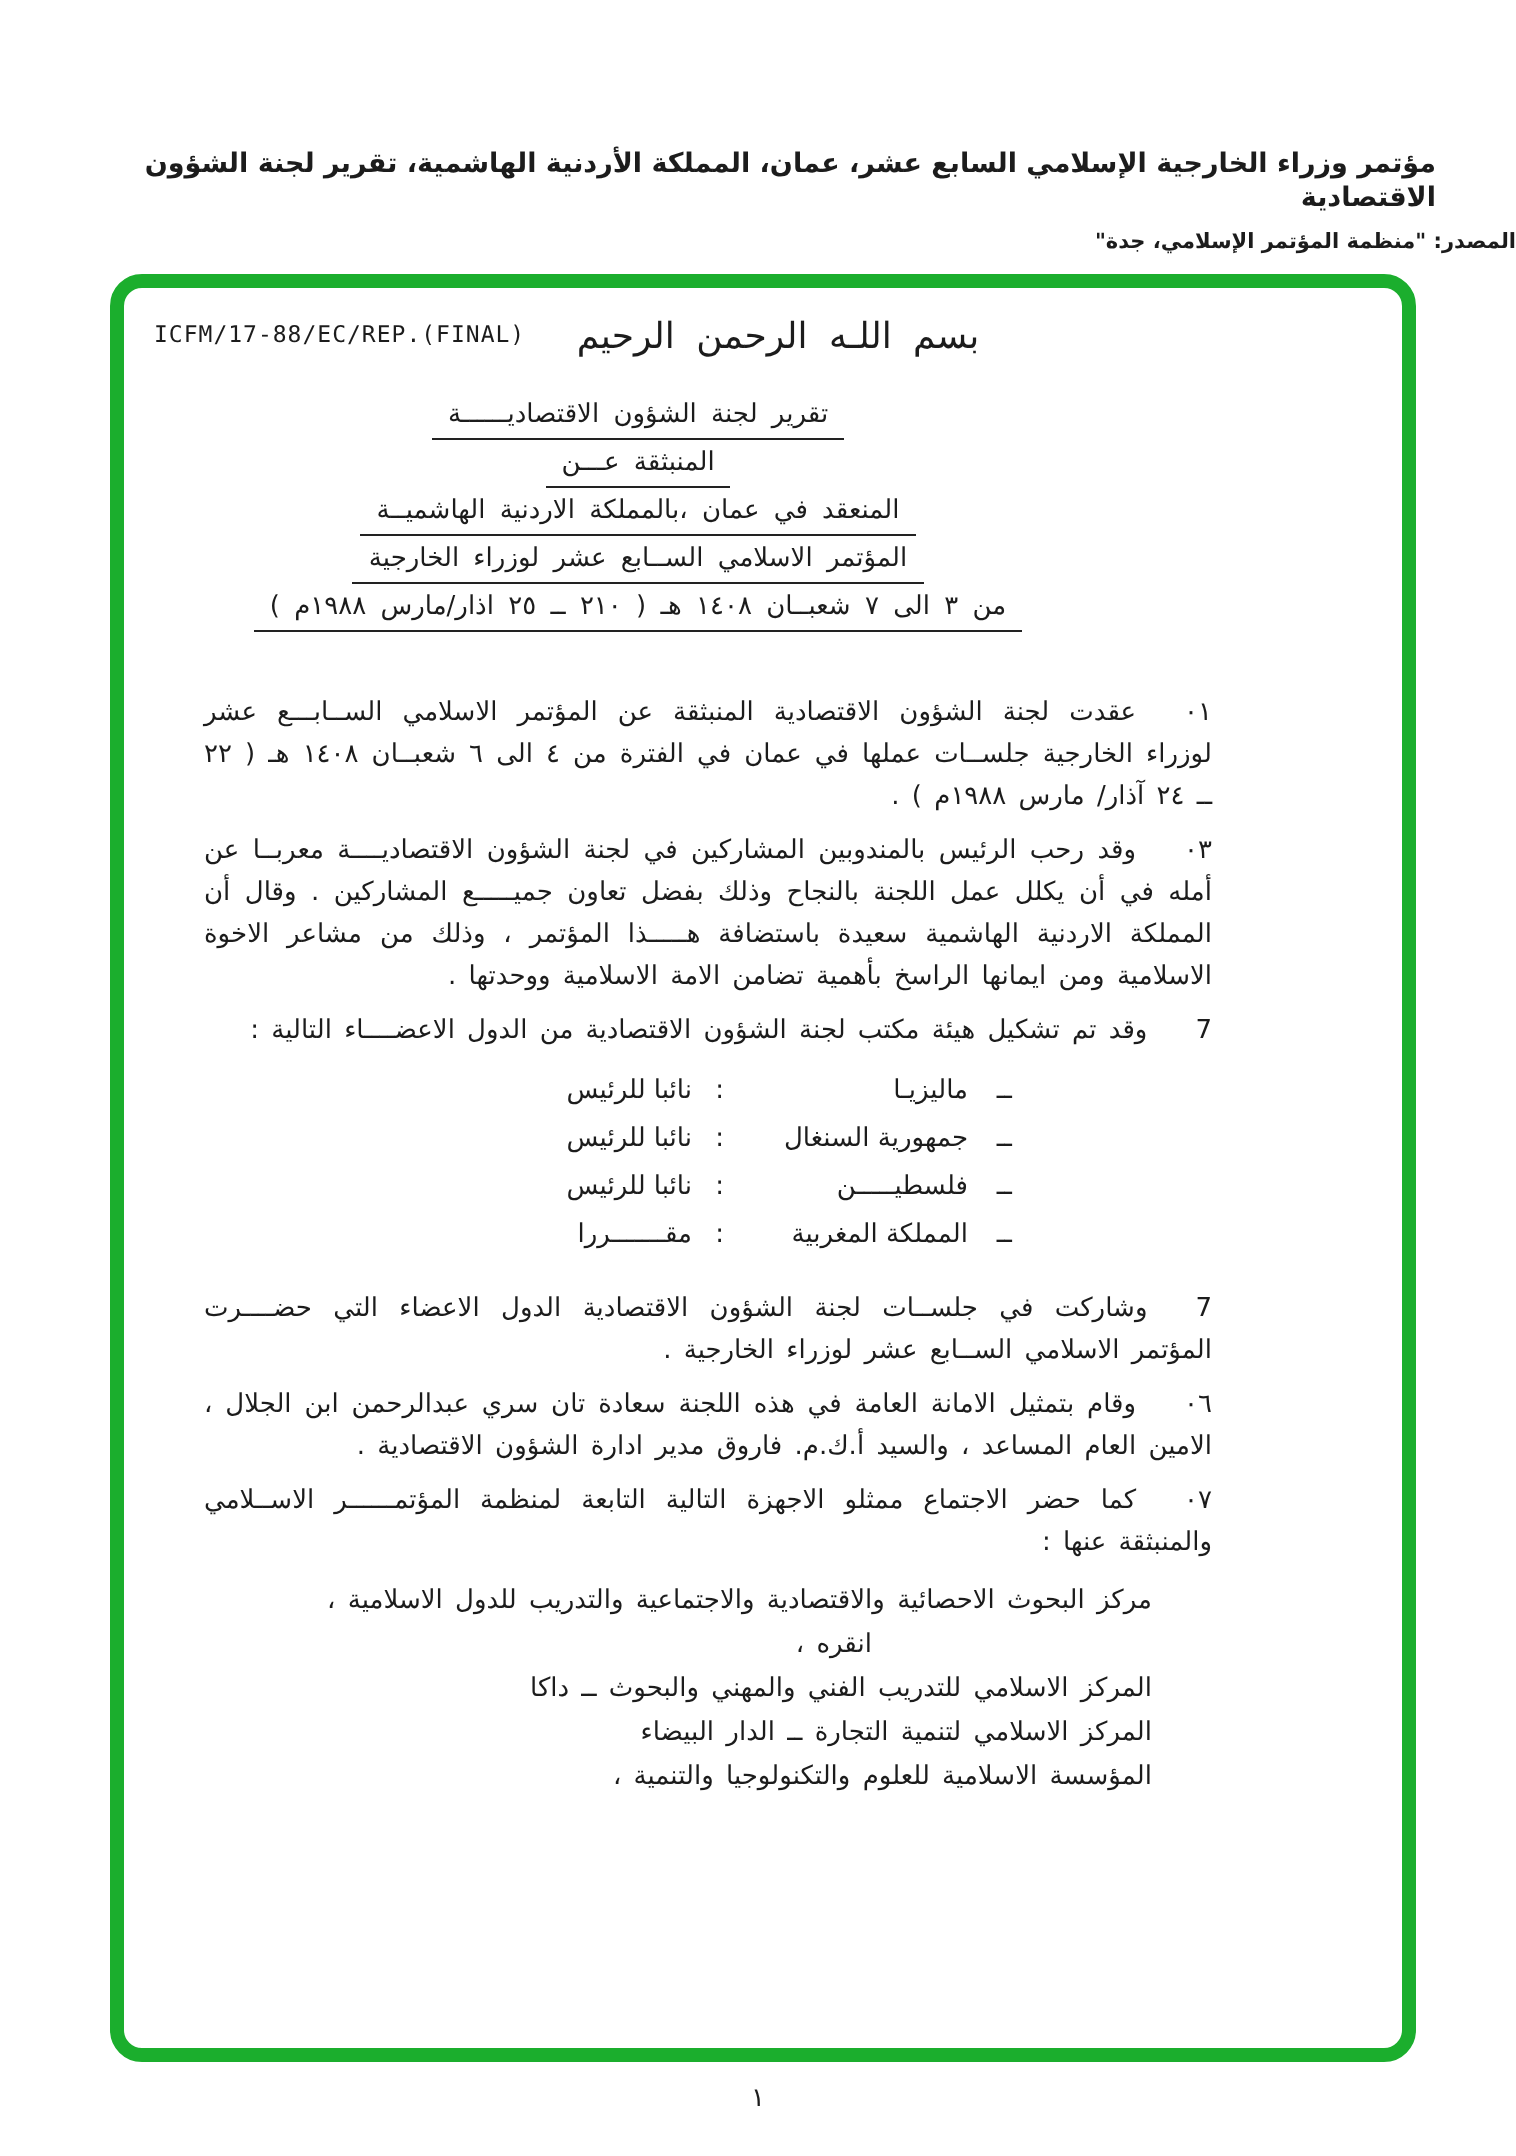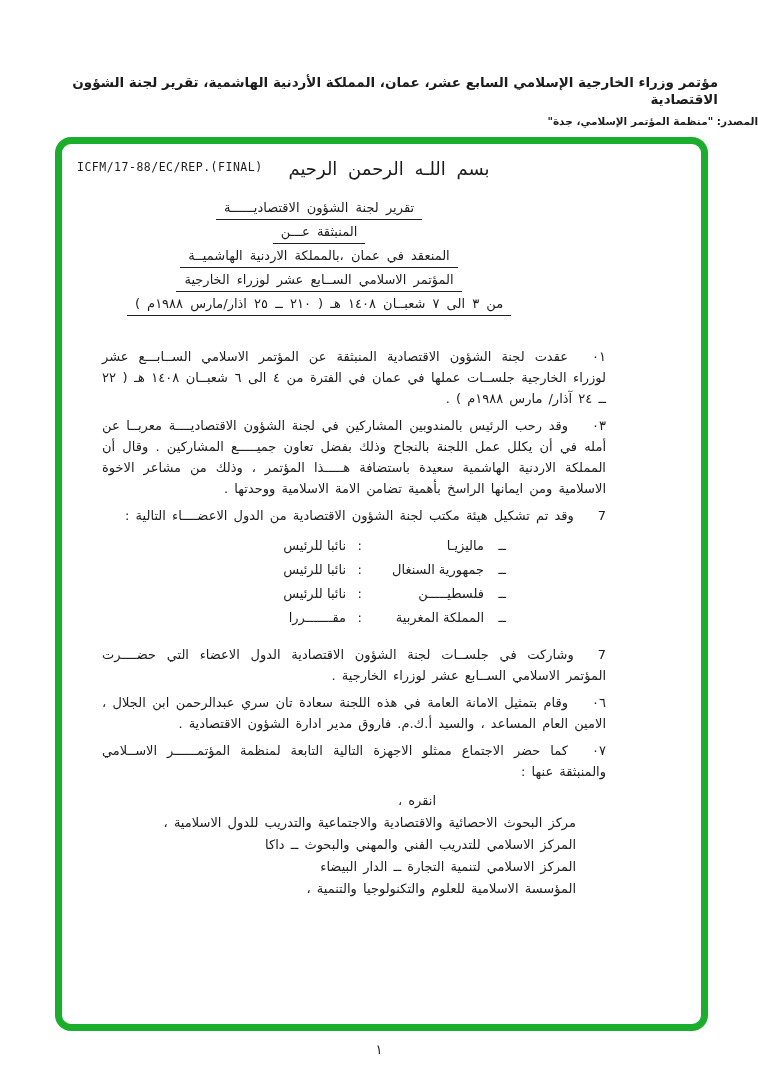--- a/index.html
+++ b/index.html
@@ -167,22 +167,22 @@
 
     <div class="para">
       <span class="para-num">٠٦</span><span>وقام بتمثيل الامانة العامة في هذه اللجنة سعادة تان سري عبدالرحمن ابن الجلال ، الامين العام المساعد ، والسيد أ.ك.م. فاروق مدير ادارة الشؤون الاقتصادية .</span>
     </div>
 
     <div class="para">
       <span class="para-num">٠٧</span><span>كما حضر الاجتماع ممثلو الاجهزة التالية التابعة لمنظمة المؤتمــــــر الاســلامي والمنبثقة عنها :</span>
     </div>
 
     <div class="org-list">
+      <div class="org-line">مركز البحوث الاحصائية والاقتصادية والاجتماعية والتدريب للدول الاسلامية ،</div>
       <div class="org-line indent">انقره ،</div>
-      <div class="org-line">مركز البحوث الاحصائية والاقتصادية والاجتماعية والتدريب للدول الاسلامية ،</div>
       <div class="org-line">المركز الاسلامي للتدريب الفني والمهني والبحوث ــ داكا</div>
       <div class="org-line">المركز الاسلامي لتنمية التجارة ــ الدار البيضاء</div>
       <div class="org-line">المؤسسة الاسلامية للعلوم والتكنولوجيا والتنمية ،</div>
     </div>
 
   </div>
 </div>
 
 <div class="page-number">١</div>
 

